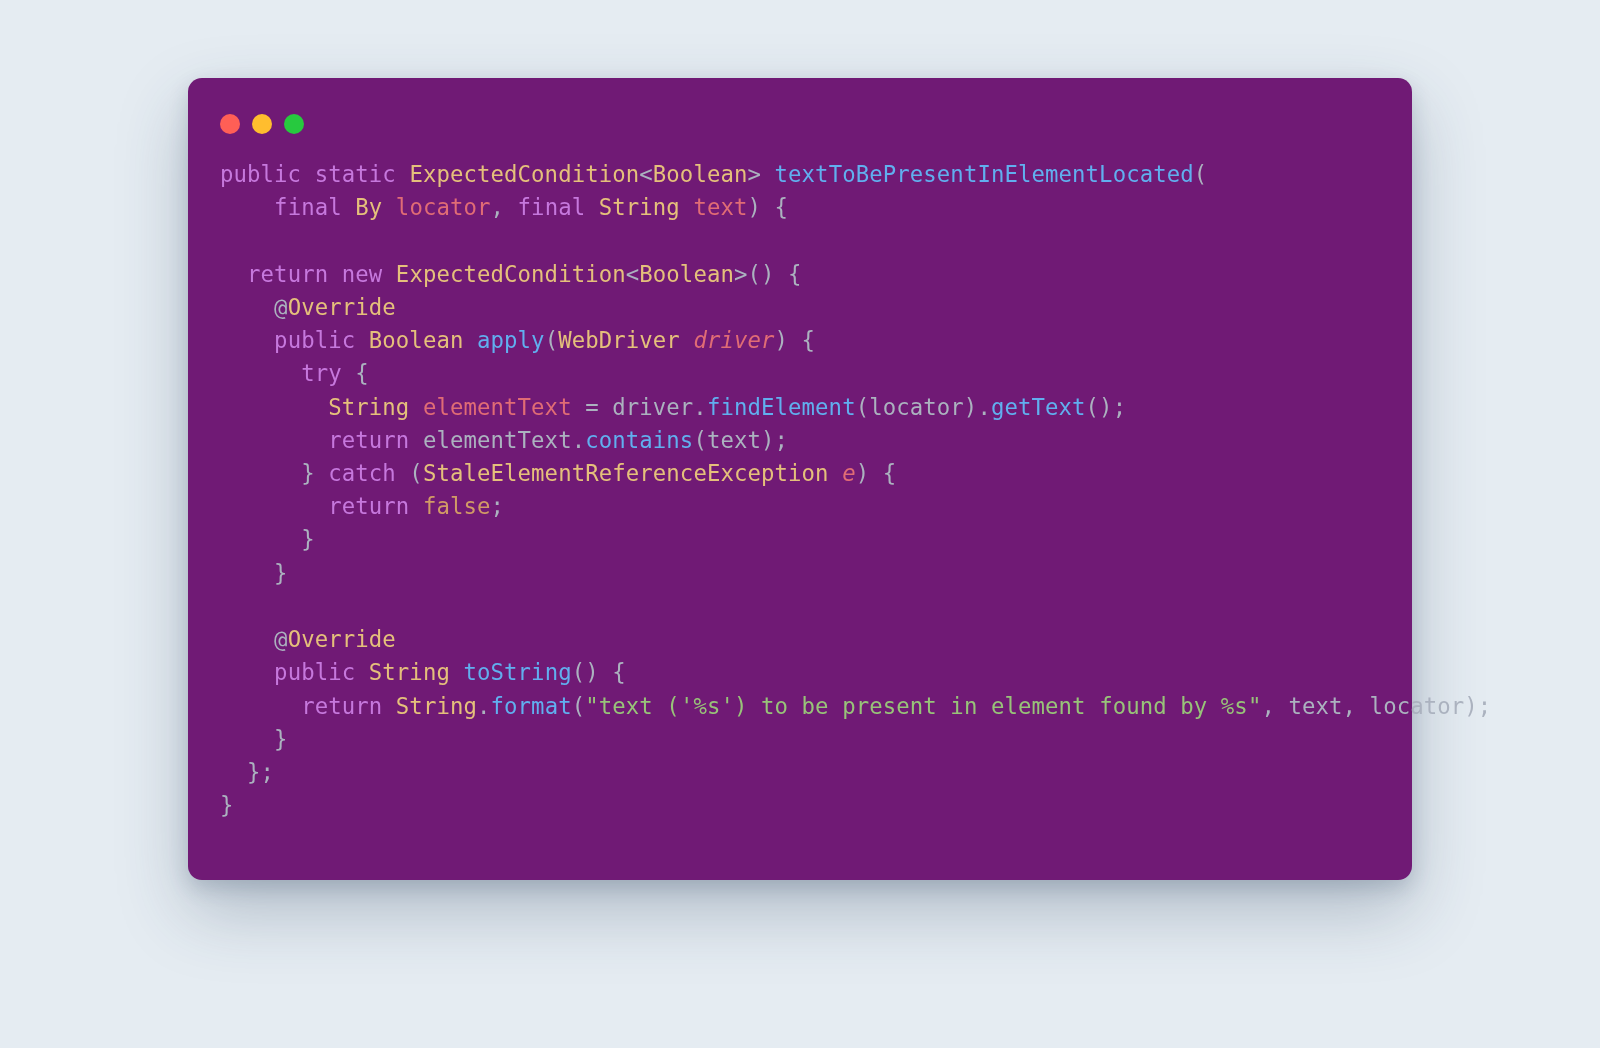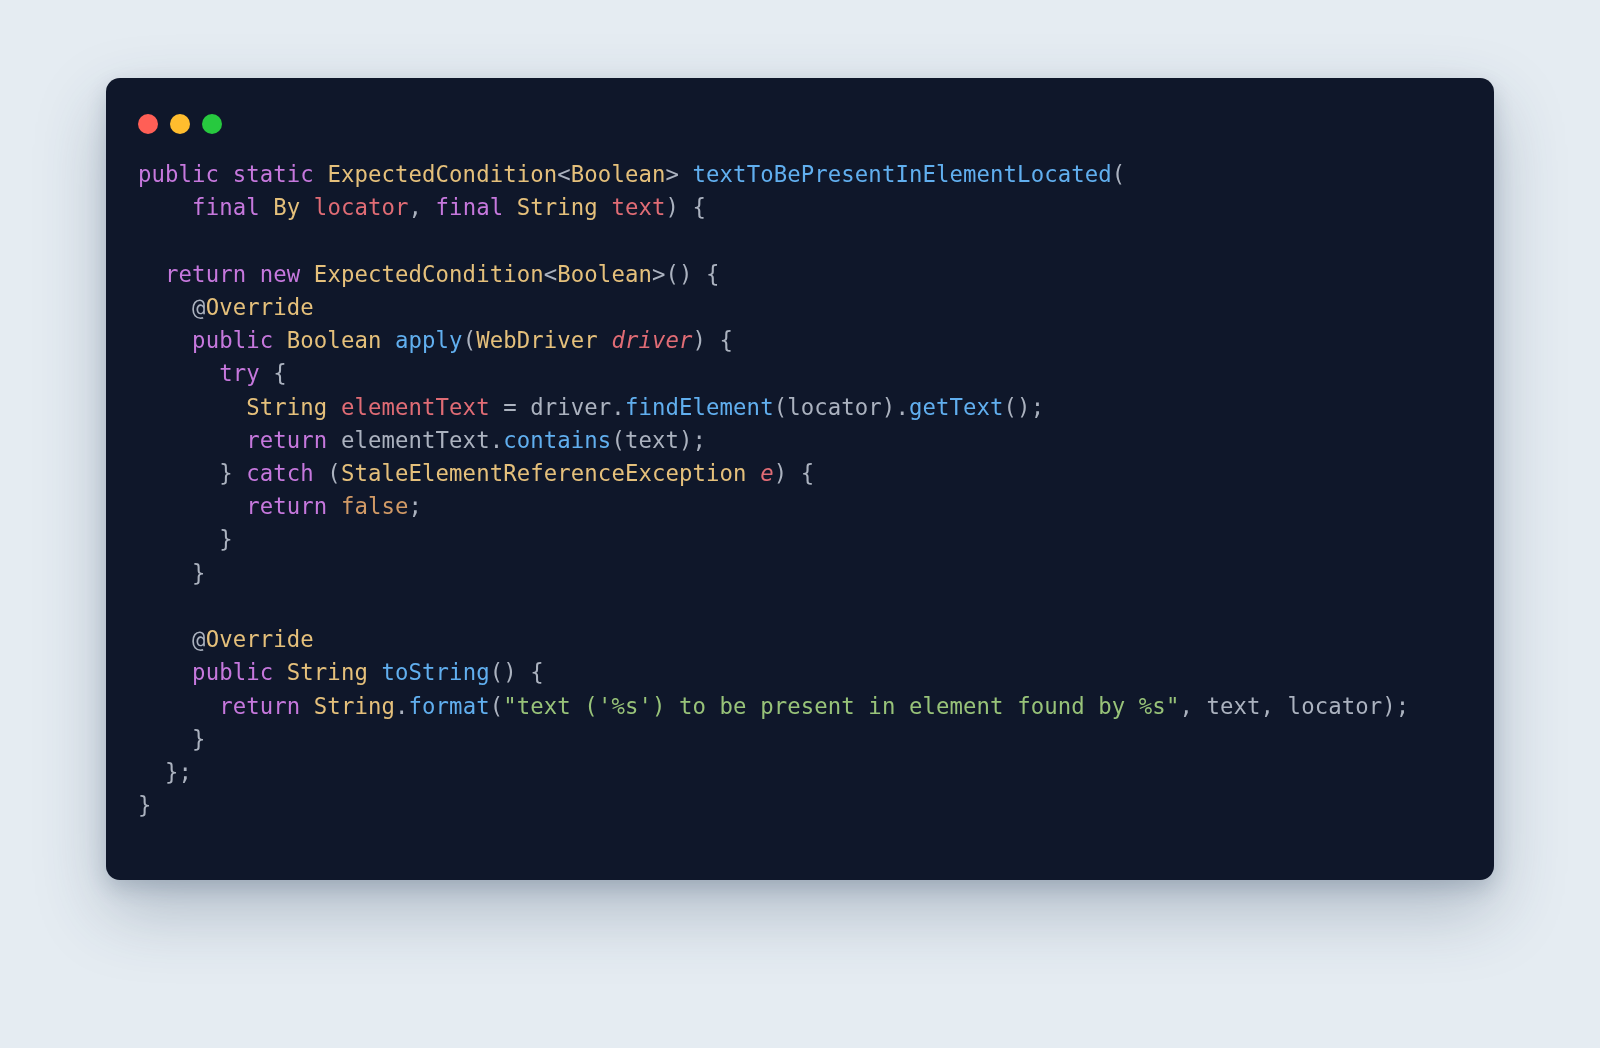--- a/index.html
+++ b/index.html
@@ -13,22 +13,22 @@
   .stage {
     width: 1600px;
     height: 1048px;
     display: flex;
     align-items: flex-start;
     justify-content: center;
     padding-top: 78px;
     box-sizing: border-box;
   }
   .window {
-    width: 1388px;
-    background: #0f172a;
+    width: 1224px;
+    background: #701a75;
     border-radius: 14px;
     box-shadow: 0 30px 70px rgba(40,60,90,0.28), 0 8px 20px rgba(40,60,90,0.18);
     padding: 30px 30px 58px 30px;
     box-sizing: border-box;
   }
   .traffic {
     display: flex;
     gap: 12px;
     margin: 6px 0 24px 2px;
   }

